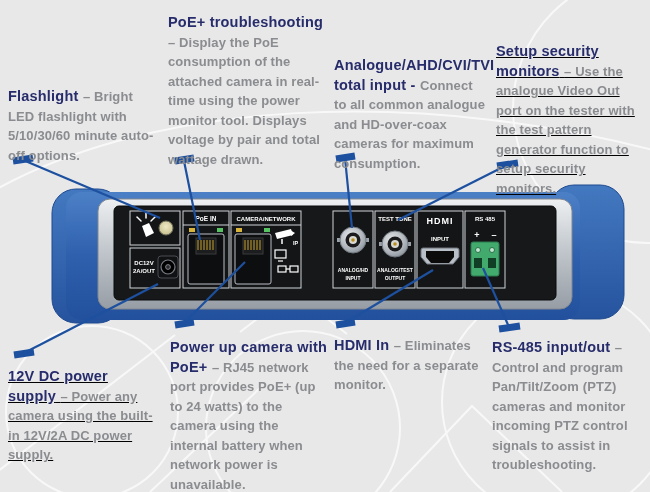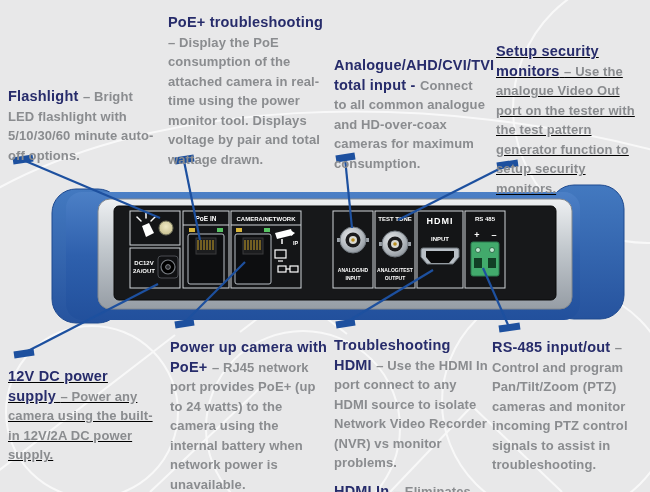--- a/index.html
+++ b/index.html
@@ -261,22 +261,20 @@
   <p><span class="head">12V DC power supply</span>
      <span class="body">– Power any camera using the built-in 12V/2A DC power supply.</span></p>
 </div>
 
 <div class="callout" style="left:170px;top:337px;width:158px;">
   <p><span class="head">Power up camera with PoE+</span>
      <span class="body">– RJ45 network port provides PoE+ (up to 24 watts) to the camera using the internal battery when network power is unavailable.</span></p>
 </div>
 
 <div class="callout" style="left:334px;top:335px;width:158px;">
-  <p><span class="head">Troubleshooting HDMI</span>
-     <span class="body">– Use the HDMI In port connect to any HDMI source to isolate Network Video Recorder (NVR) vs monitor problems.</span></p>
   <p><span class="head">HDMI In</span>
      <span class="body">– Eliminates the need for a separate monitor.</span></p>
 </div>
 
 <div class="callout" style="left:492px;top:337px;width:152px;">
   <p><span class="head">RS-485 input/out</span>
      <span class="body">– Control and program Pan/Tilt/Zoom (PTZ) cameras and monitor incoming PTZ control signals to assist in troubleshooting.</span></p>
 </div>
 
 </body></html>

